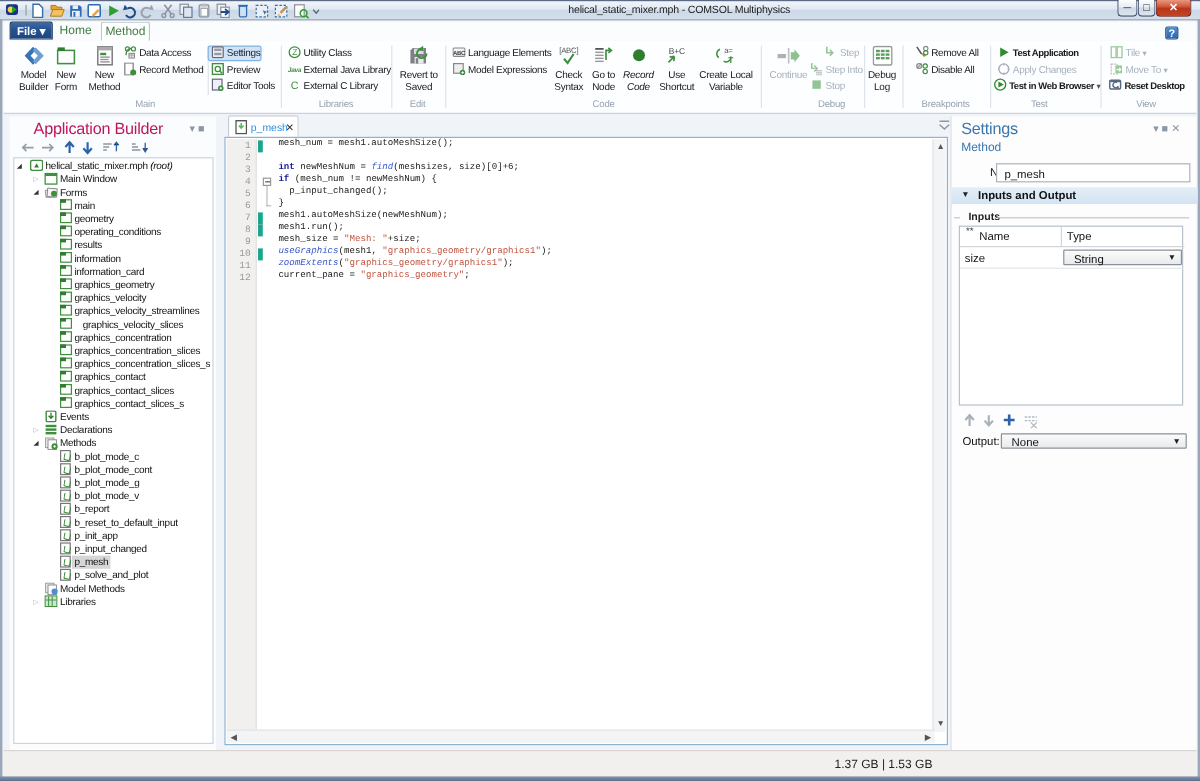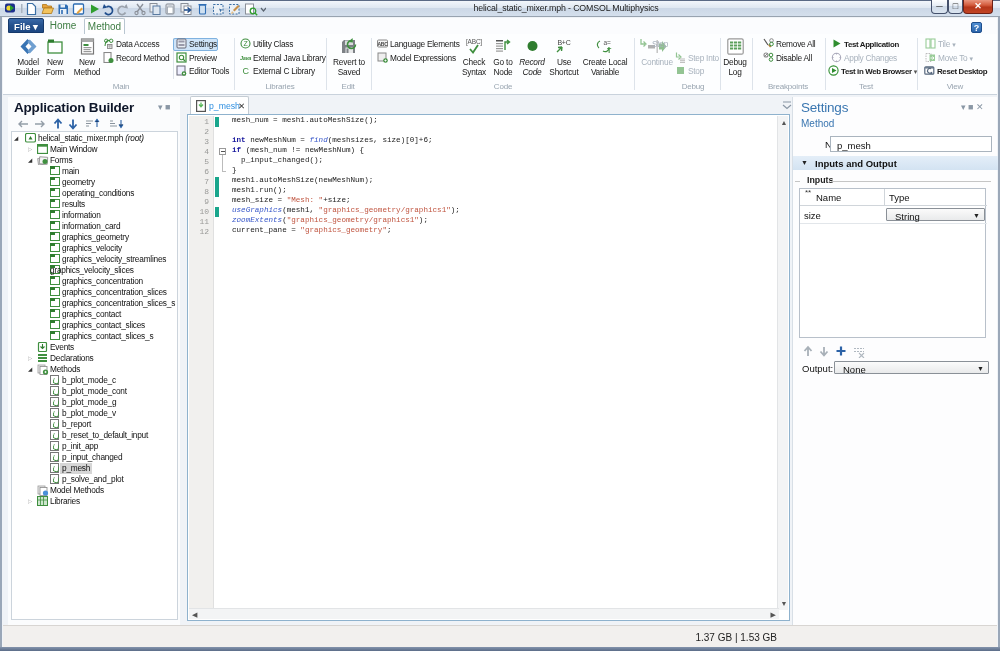--- a/index.html
+++ b/index.html
@@ -36,21 +36,21 @@
 .rgrouplabel { top:48px; height:10px; font-size:8px; letter-spacing:-0.2px; color:#98a4b0; text-align:center; }
 .bigbtn { top:1px; text-align:center; font-size:8.3px; letter-spacing:-0.2px; color:#1a1a1a; line-height:10px; }
 .bigbtn .bicon { display:block; margin:3px auto 2px auto; width:17px; height:17px; position:relative; }
 .smallbtn { height:12px; font-size:8.3px; letter-spacing:-0.25px; color:#1a1a1a; white-space:nowrap; }
 .smallbtn .sicon { display:inline-block; width:11px; height:11px; vertical-align:-2px; margin-right:2px; position:relative; }
 .dis { color:#a8b2bd !important; }
 .bb { font-weight:bold; font-size:7.9px; letter-spacing:-0.35px; }
 
 
 #leftpanel { left:8px; top:97px; width:172px; height:528px; background:#fbfcfd; }
-#lp-title { left:6px; top:3px; font-size:13.5px; letter-spacing:-0.2px; color:#0f172a;font-weight:bold; }
+#lp-title { left:20px; top:3px; font-size:13.5px; letter-spacing:-0.2px; color:#be185d; }
 #tree { left:3px; top:34px; width:167px; height:489px; background:#fff; border:1px solid #ccd4dc; overflow:hidden; position:absolute;}
 .trow { position:absolute; height:11px; font-size:8.3px; letter-spacing:-0.22px; color:#111; white-space:nowrap; }
 .trow .exp { position:absolute; font-size:5.5px; color:#333; top:2px; }
 .ticon { position:absolute; width:10px; height:9px; top:0px; }
 .tlabel { position:absolute; top:0px; line-height:11px; }
 .fic { width:10px; height:9px; border:1px solid #3f8f3f; background:#fff; }
 .fic::before { content:''; position:absolute; left:-1px; top:-1px; width:5px; height:2.5px; background:#2f7d2f; }
 .mic { width:9px; height:10px; border:1px solid #777; background:#fff; }
 .mic::before { content:''; position:absolute; left:1.5px; top:1.5px; width:4px; height:5px; border:1.2px solid #3f8f3f; border-top:none; border-radius:0 0 2px 2px; transform:rotate(12deg); }
 .sel { background:#d6d6d6; padding:0 2px; margin-left:-2px; }
@@ -297,21 +297,21 @@
           <path d="M5 3 a4 4 0 0 0 -1 7 M14 9 a4 4 0 0 1 -6 4" fill="none" stroke="#3f8f3f" stroke-width="1.2"></path>
           <text x="14" y="14.5" font-size="7" fill="#3f8f3f" text-anchor="middle" font-weight="bold" font-family="Liberation Sans">T</text>
         </svg></span>Create Local<br>Variable</div>
 
   <div class="abs bigbtn dis" style="left:634px;width:40px;">
     <span class="bicon" style="width:20px;"><svg width="20" height="17">
           <rect x="1" y="7" width="7" height="3.5" fill="#b0b0b0"></rect>
           <rect x="9.5" y="2" width="1.4" height="13" fill="#c0c0c0"></rect>
           <path d="M12 5.5 h3 v-2.5 l4.5 5.5 -4.5 5.5 v-2.5 h-3 Z" fill="#8fc08f"></path>
         </svg></span>Continue</div>
-  <div class="abs smallbtn dis" style="left:636px;top:4px;text-align:center;"><span class="sicon"><svg width="11" height="11">
+  <div class="abs smallbtn dis" style="left:684px;top:4px;text-align:center;"><span class="sicon"><svg width="11" height="11">
           <path d="M2 1 v5 h4 M4.5 3.5 L7 6 L4.5 8.5" fill="none" stroke="#93c493" stroke-width="1.3"></path>
         </svg></span>Step</div>
   <div class="abs smallbtn dis" style="left:672px;top:17.5px;"><span class="sicon"><svg width="11" height="11">
           <path d="M1.5 0.5 v4.5 h3 M3.5 2.5 L6 5 L3.5 7.5" fill="none" stroke="#93c493" stroke-width="1.2"></path>
           <rect x="5" y="6.5" width="5" height="1" fill="#bbb"></rect>
           <rect x="5" y="8.2" width="5" height="1" fill="#bbb"></rect>
           <rect x="5" y="9.9" width="5" height="1" fill="#bbb"></rect>
         </svg></span>Step Into</div>
   <div class="abs smallbtn dis" style="left:672px;top:31px;"><span class="sicon"><svg width="11" height="11">
           <rect x="2" y="2" width="7" height="7" fill="#93c493"></rect>
@@ -450,21 +450,21 @@
     <div class="trow" style="top:111px">
         <span class="ticon fic" style="left:38px"></span>
         <span class="tlabel" style="left:50px">graphics_velocity</span>
       </div>
     <div class="trow" style="top:122px">
         <span class="ticon fic" style="left:38px"></span>
         <span class="tlabel" style="left:50px">graphics_velocity_streamlines</span>
       </div>
     <div class="trow" style="top:133px">
         <span class="ticon fic" style="left:38px"></span>
-        <span class="tlabel" style="left:38px">graphics_velocity_slices</span>
+        <span class="tlabel" style="left:57px">graphics_velocity_slices</span>
       </div>
     <div class="trow" style="top:144px">
         <span class="ticon fic" style="left:38px"></span>
         <span class="tlabel" style="left:50px">graphics_concentration</span>
       </div>
     <div class="trow" style="top:155px">
         <span class="ticon fic" style="left:38px"></span>
         <span class="tlabel" style="left:50px">graphics_concentration_slices</span>
       </div>
     <div class="trow" style="top:166px">

